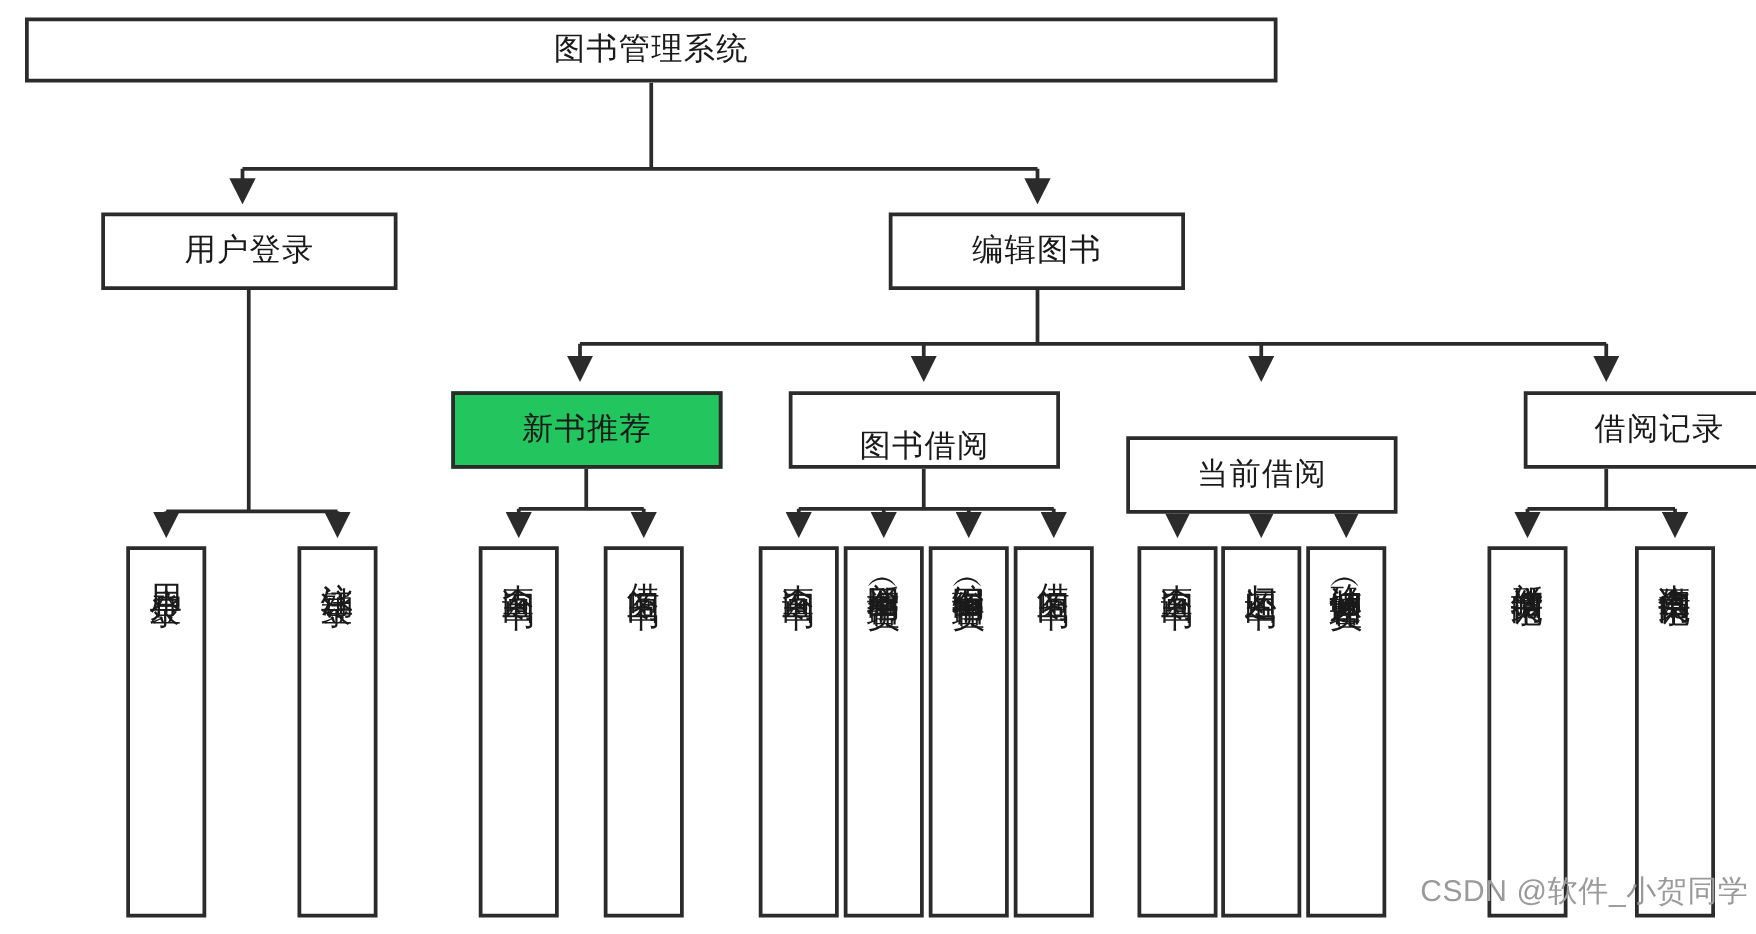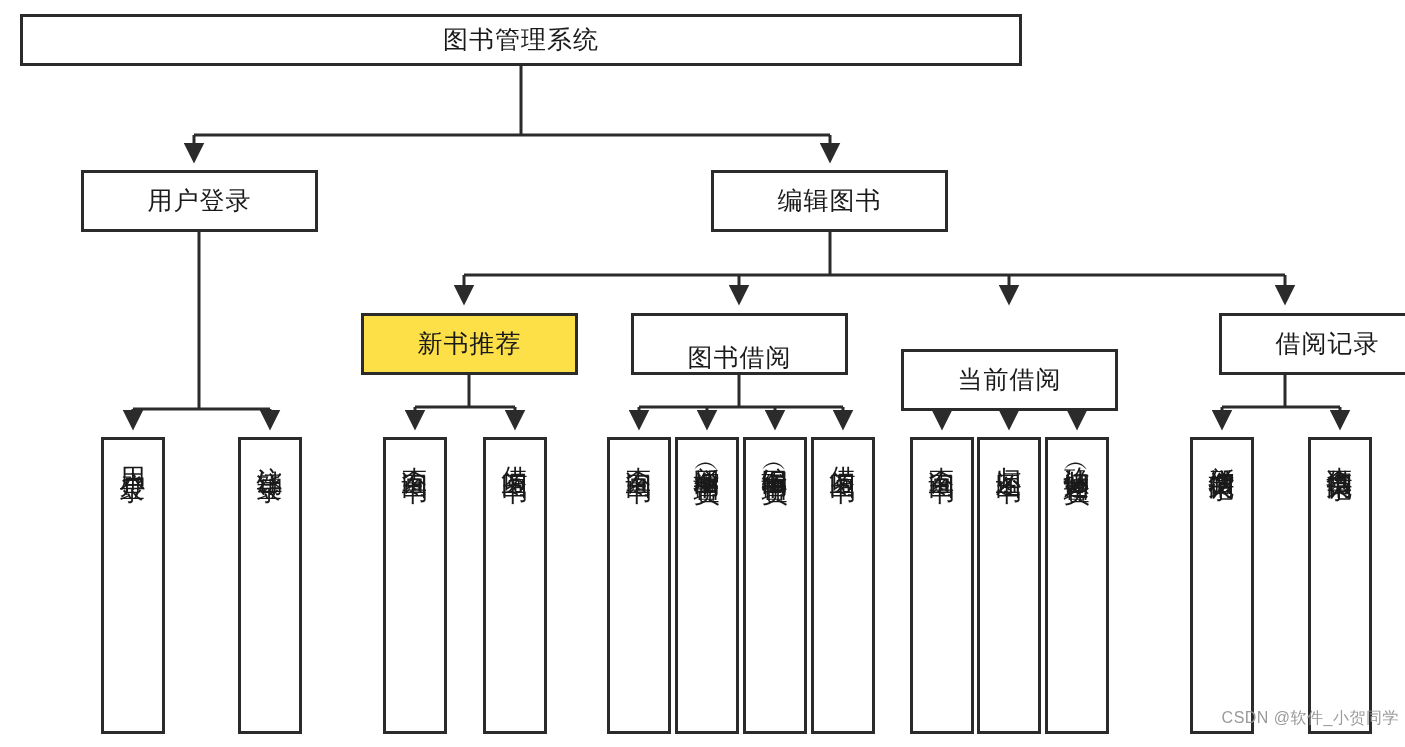--- a/index.html
+++ b/index.html
@@ -41,21 +41,21 @@
     line-height:1.08;
     letter-spacing:4px;
     white-space:normal;
     max-height:284px;
   }
   .node.v.tall .label{letter-spacing:2px;}
 
   .watermark{
     position:absolute;
     right:6px;bottom:2px;
-    font-size:16px;
+    font-size:24px;
     color:#9a9a9a;
     letter-spacing:0.5px;
     white-space:nowrap;
     z-index:5;
     font-family:"Liberation Sans","DejaVu Sans",sans-serif;
   }
 </style>
 </head>
 <body style="background: rgb(255, 255, 255);">
 
@@ -115,21 +115,21 @@
     <span class="label">图书管理系统</span>
   </div>
 
   <div class="node h" style="left: 81px; top: 170px; width: 237px; height: 62px; border-color: rgb(43, 43, 43); background: rgb(255, 255, 255); color: rgb(26, 26, 26);">
     <span class="label">用户登录</span>
   </div>
   <div class="node h" style="left: 711px; top: 170px; width: 237px; height: 62px; border-color: rgb(43, 43, 43); background: rgb(255, 255, 255); color: rgb(26, 26, 26);">
     <span class="label">编辑图书</span>
   </div>
 
-  <div class="node h" style="left: 361px; top: 313px; width: 217px; height: 62px; border-color: rgb(43, 43, 43); background: #fde047; color: rgb(26, 26, 26);">
+  <div class="node h" style="left: 361px; top: 313px; width: 217px; height: 62px; border-color: rgb(43, 43, 43); background: #22c55e; color: rgb(26, 26, 26);">
     <span class="label">新书推荐</span>
   </div>
   <div class="node h" style="left: 631px; top: 313px; width: 217px; height: 62px; border-color: rgb(43, 43, 43); background: rgb(255, 255, 255); color: rgb(26, 26, 26); align-items: flex-end;">
     <span class="label">图书借阅</span>
   </div>
   <div class="node h" style="left: 901px; top: 313px; width: 217px; height: 62px; border-color: rgb(43, 43, 43); background: rgb(255, 255, 255); color: rgb(26, 26, 26); margin-top: 36px;">
     <span class="label">当前借阅</span>
   </div>
   <div class="node h" style="left: 1171px; top: 313px; width: 217px; height: 62px; border-color: rgb(43, 43, 43); background: rgb(255, 255, 255); color: rgb(26, 26, 26); margin-left: 48px;">
     <span class="label">借阅记录</span>

